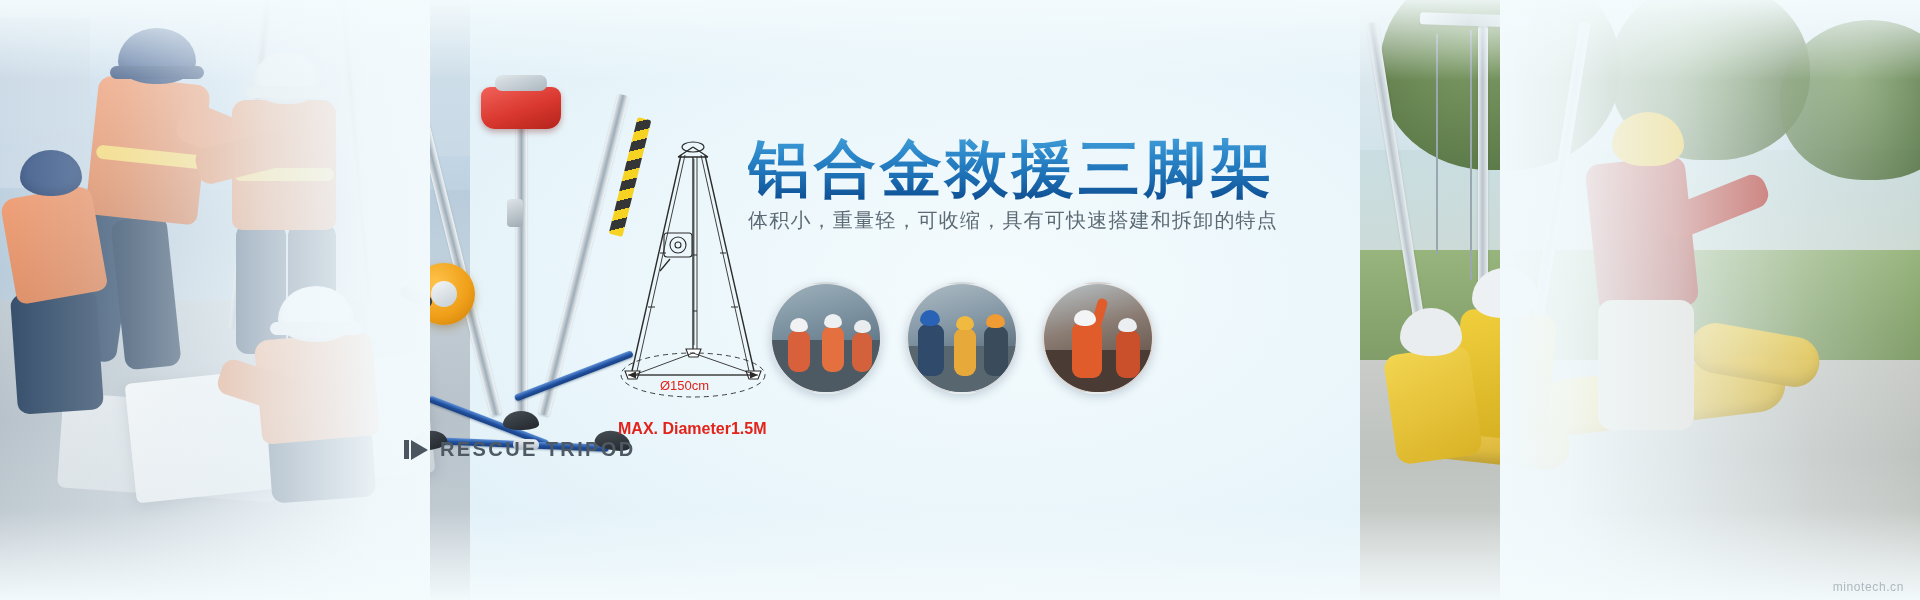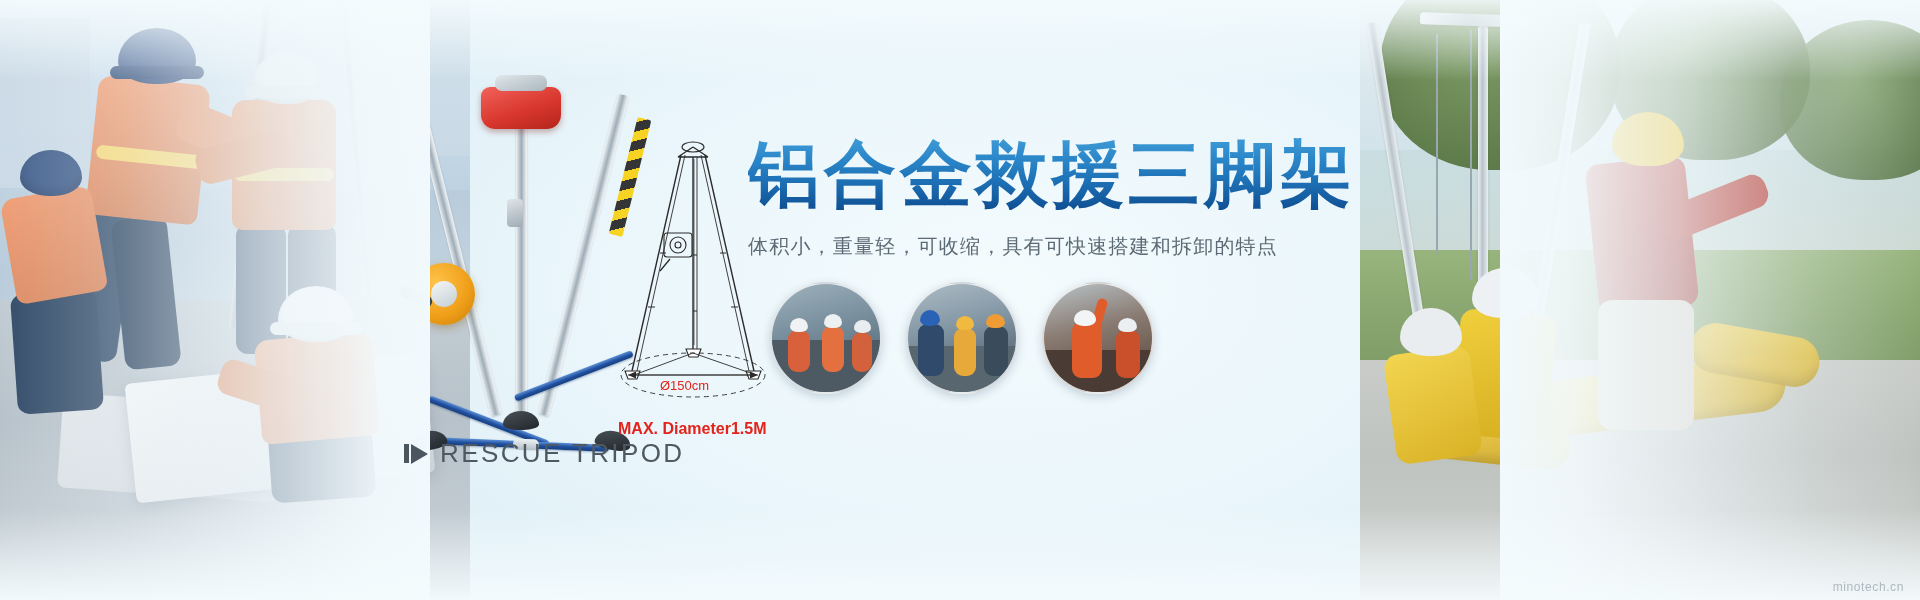--- a/index.html
+++ b/index.html
@@ -229,48 +229,48 @@
     position:absolute; left:404px; top:438px; z-index:8;
     display:flex; align-items:center; gap:12px;
   }
   .play-icon { display:flex; align-items:center; gap:2px; }
   .play-icon .bar  { width:5px; height:19px; background:#4a5560; }
   .play-icon .tri  {
     width:0; height:0; border-left:17px solid #4a5560;
     border-top:10px solid transparent; border-bottom:10px solid transparent;
   }
   .caption-text {
-    font-size:26px; letter-spacing:2.4px; color:#4e5963; font-weight:400;
+    font-size:20px; letter-spacing:2.4px; color:#4e5963; font-weight:700;
   }
 
   
   .diagram {
     position:absolute; left:608px; top:135px; width:170px; height:290px; z-index:4;
   }
   .diagram svg { display:block; }
   .dim-text {
     position:absolute; color:#e2231a; white-space:nowrap;
   }
   .dim-dia {
     left:660px; top:378px; font-size:13px; z-index:8;
   }
   .dim-max {
     left:618px; top:420px; font-size:16px; font-weight:600; z-index:8;
   }
 
   
   .copy { position:absolute; left:748px; top:138px; z-index:9; }
   .title {
-    font-size:72px; font-weight:700; letter-spacing:4px; line-height:1;
+    font-size:62px; font-weight:700; letter-spacing:4px; line-height:1;
     background:linear-gradient(180deg,#3f9ad6 0%,#2a86c8 30%,#1d6fb4 62%,#0f4f93 100%);
     -webkit-background-clip:text; background-clip:text;
     -webkit-text-fill-color:transparent; color:#1d6fb4;
     white-space:nowrap;
   }
-  .sub { margin-top:20px; text-align:left; }
+  .sub { margin-top:4px; text-align:left; }
   .sub-line {
     font-size:20px; color:#5b6a74; letter-spacing:1.2px; line-height:1.65;
     white-space:nowrap;
   }
 
   
   .thumbs {
     position:absolute; left:770px; top:282px; z-index:9;
     display:flex; gap:24px;
   }

